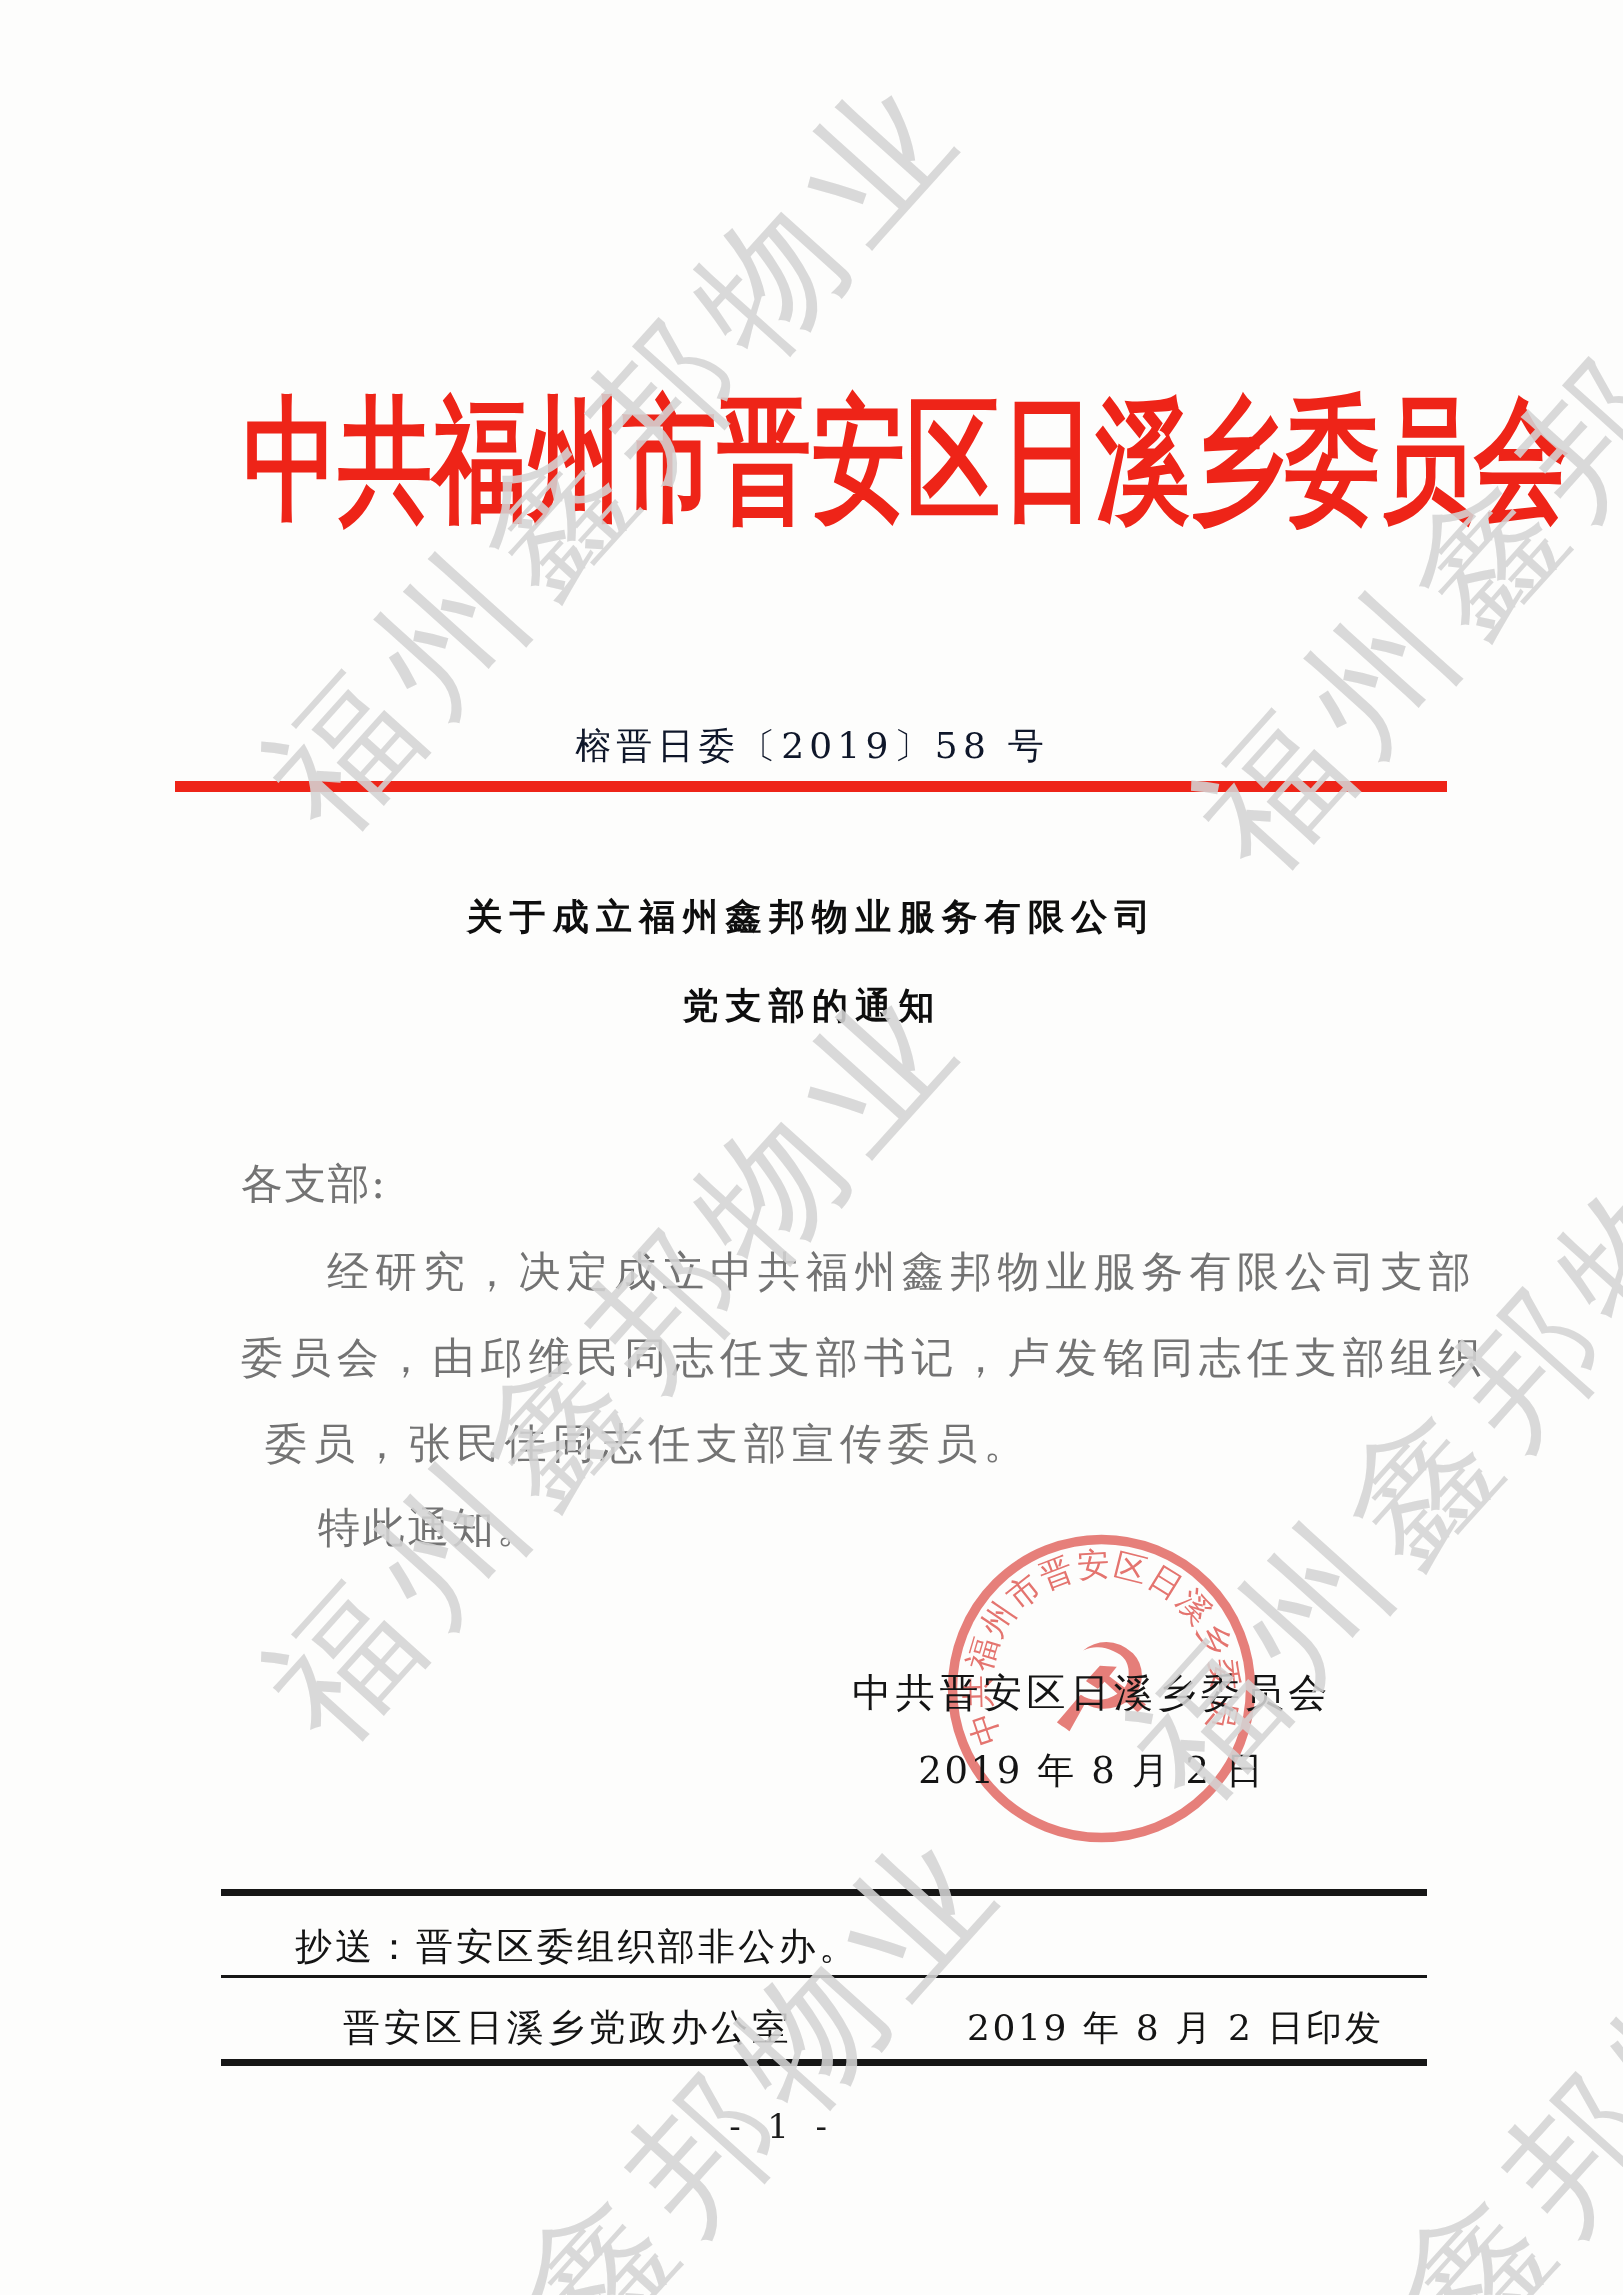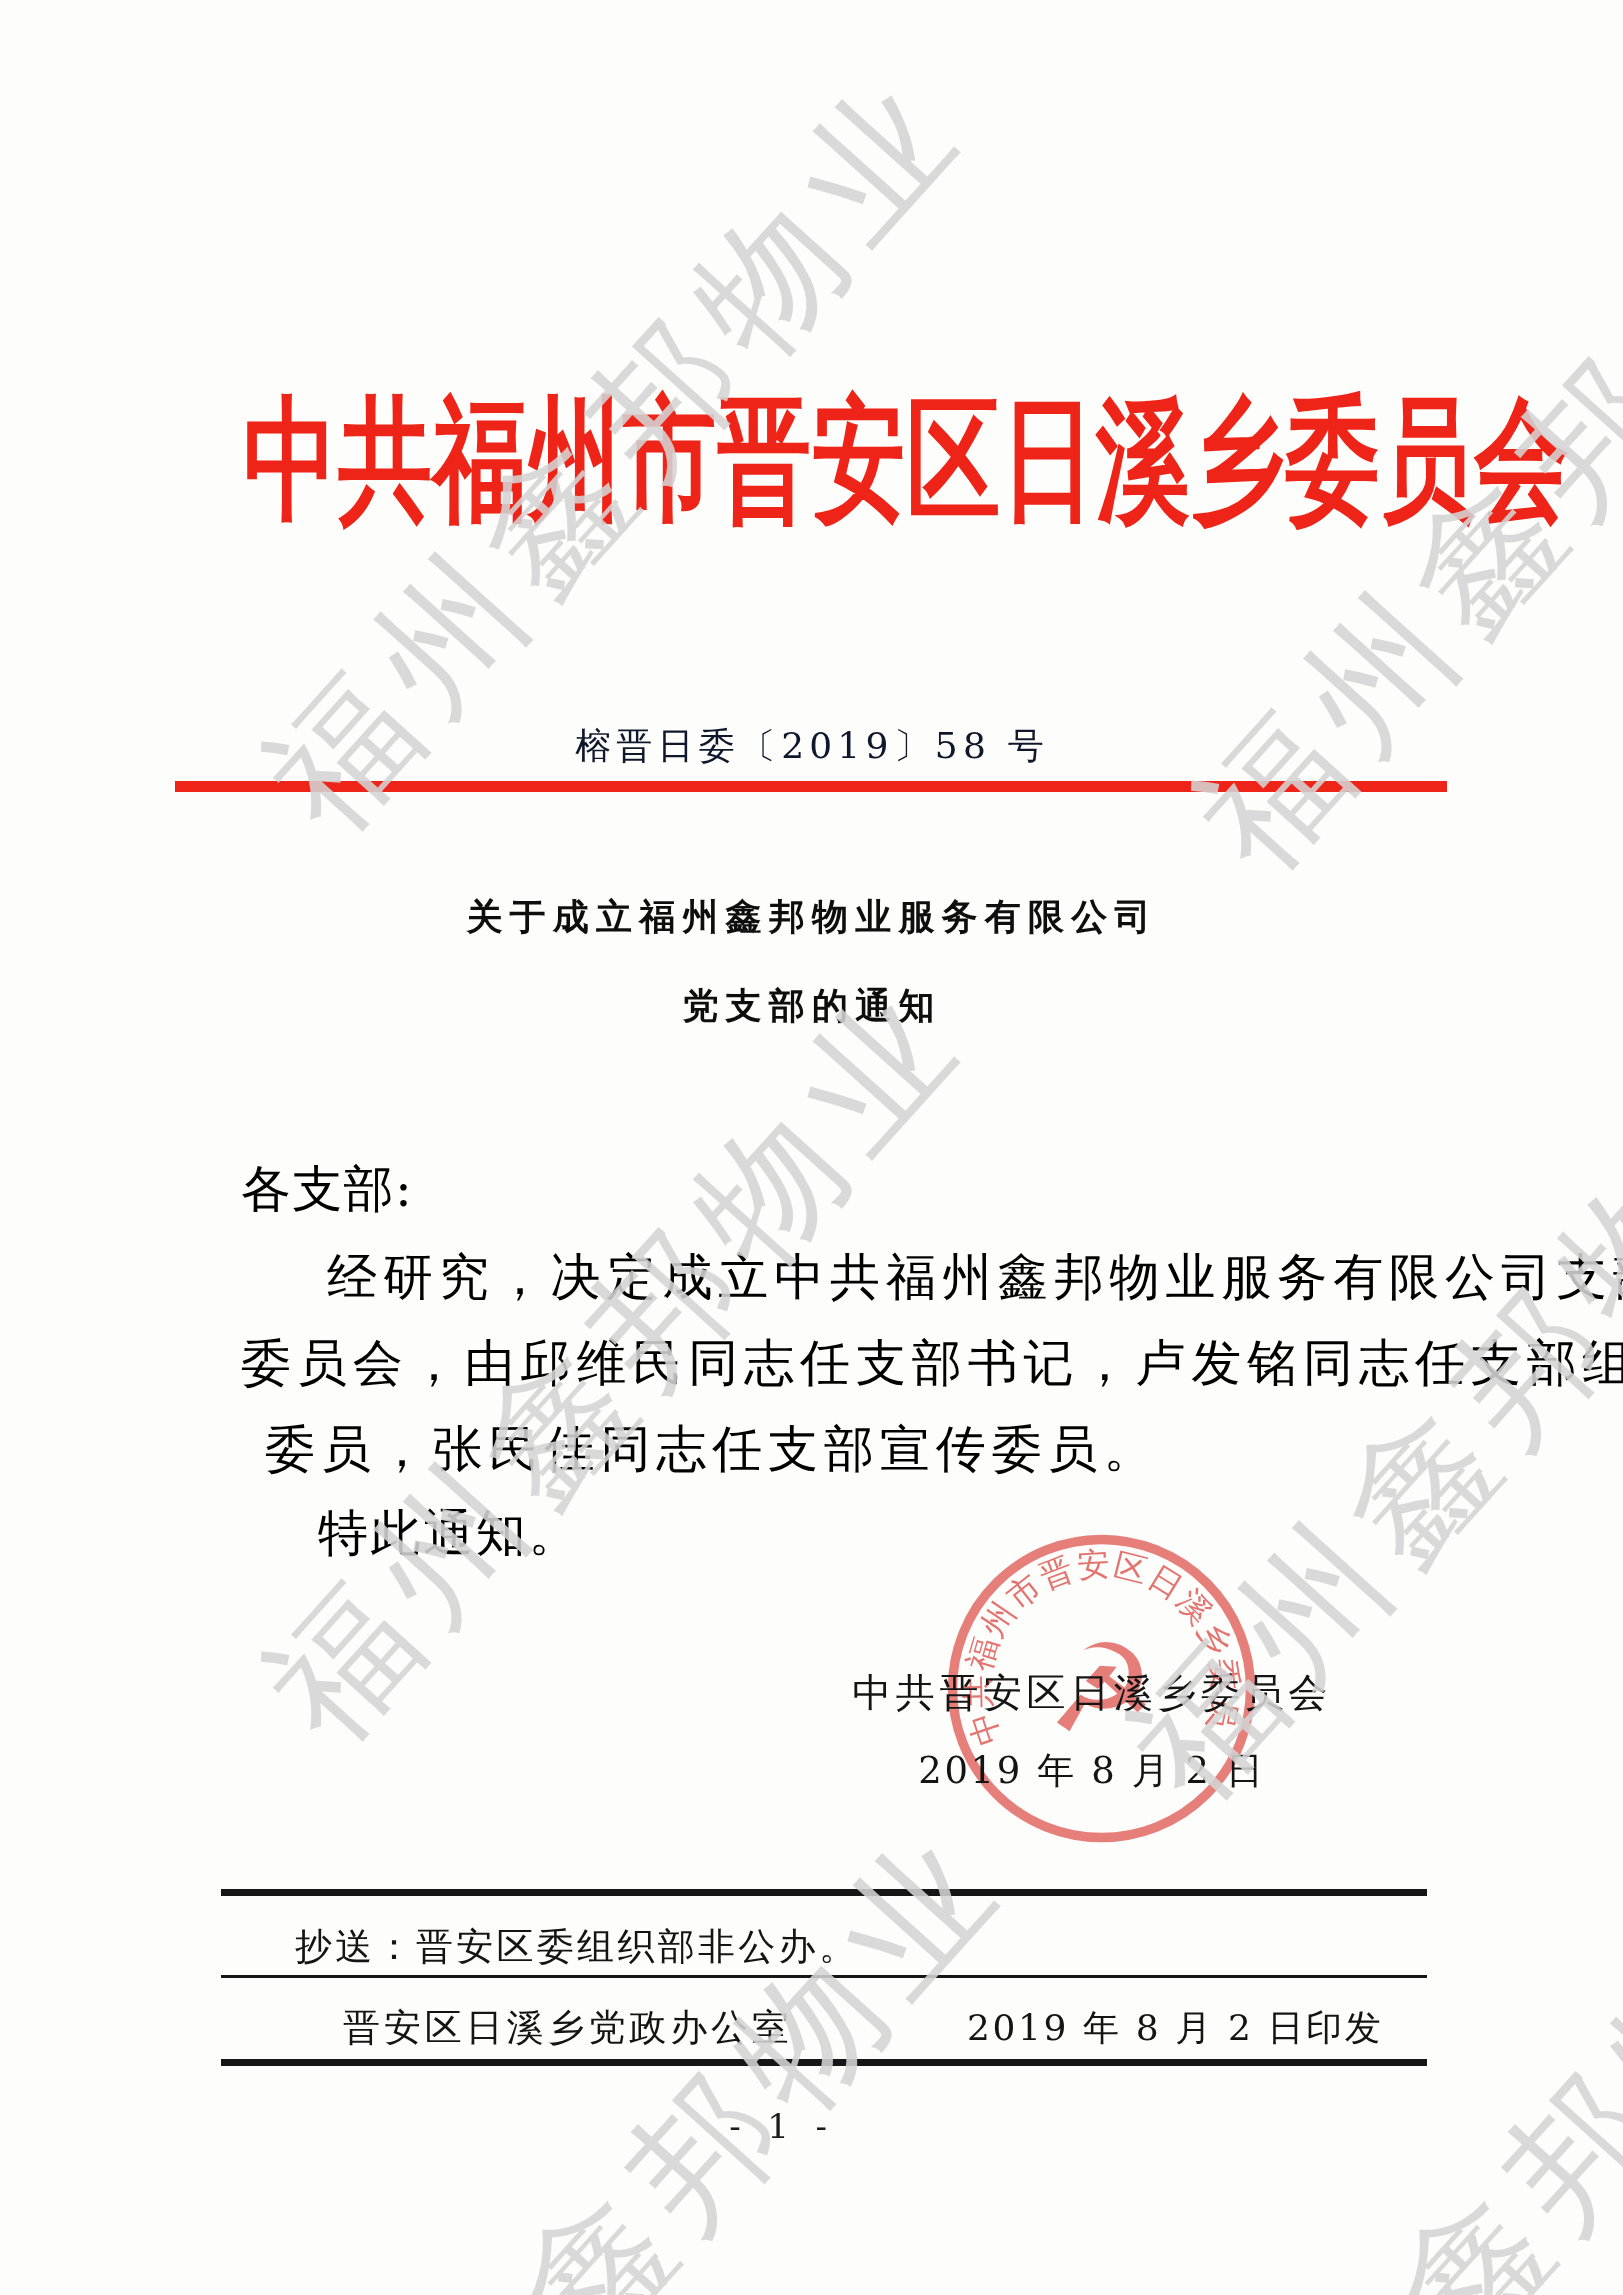--- a/index.html
+++ b/index.html
@@ -29,22 +29,22 @@
   
   .doc-title {
     position:absolute; left:0; width:100%; text-align:center;
     font-size:36px; font-weight:bold; letter-spacing:7.2px; color:#0e0e0e;
     white-space:nowrap;
   }
   .doc-title.t1 { top:893px; }
   .doc-title.t2 { top:982px; }
   
   .body-line {
-    position:absolute; font-size:50px; letter-spacing:5.9px;
-    white-space:nowrap; color:#000000;
+    position:absolute; font-size:42px; letter-spacing:5.9px;
+    white-space:nowrap; color:#737373;
   }
   .salutation { left:241px; top:1156px; letter-spacing:1.3px; }
   .bl1 { left:327px; top:1244px; }
   .bl2 { left:241px; top:1330px; }
   .bl3 { left:235px; top:1416px;margin-left:30px; }
   .closing { left:318px; top:1500px; letter-spacing:2.6px; }
   
   .sig-org {
     position:absolute; left:850px; top:1666px; width:484px;
     text-align:center; font-size:39px; letter-spacing:4.6px; white-space:nowrap;

